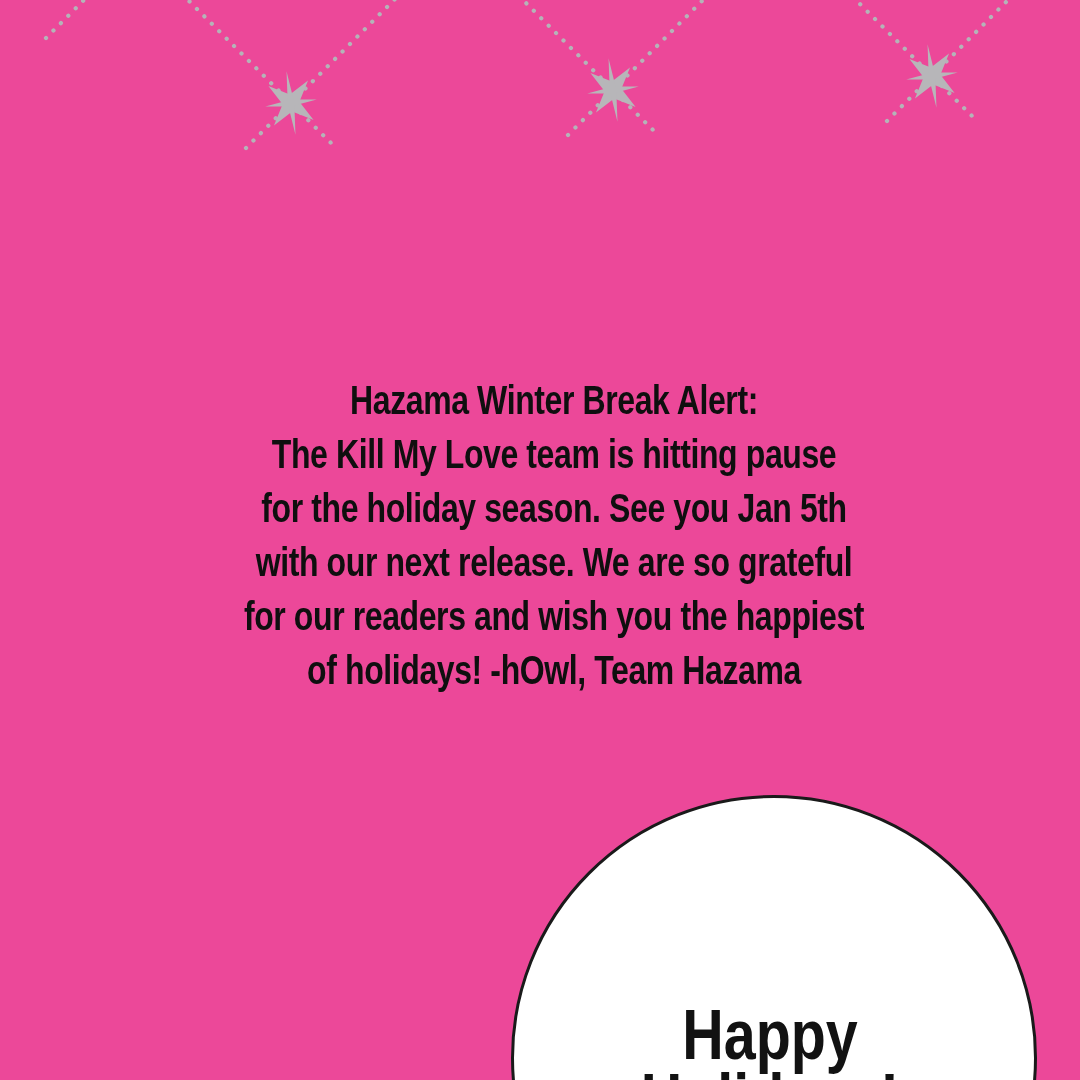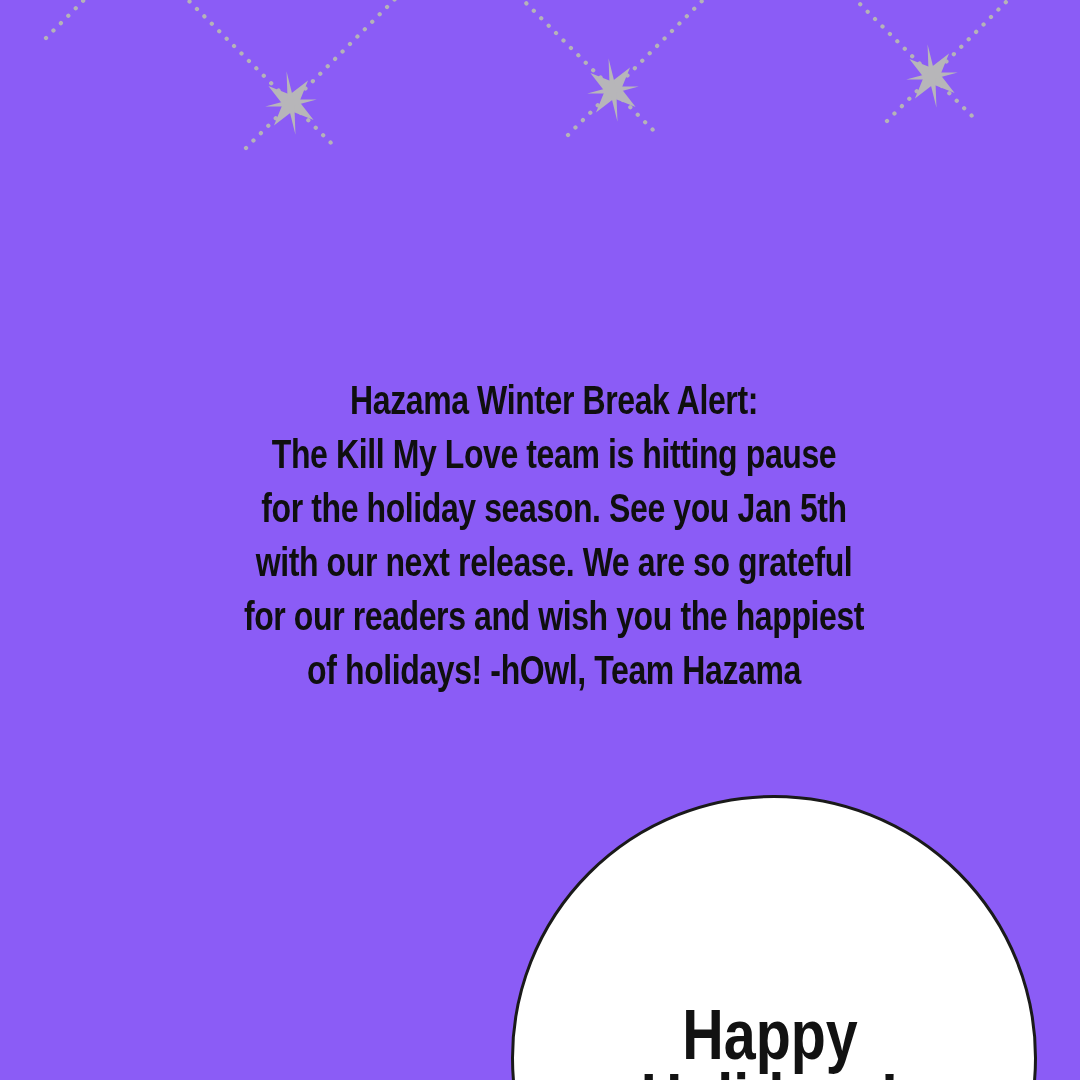--- a/index.html
+++ b/index.html
@@ -1,20 +1,20 @@
 <!DOCTYPE html>
 <html><head>
 <meta charset="utf-8">
 <style>
   html, body { margin: 0; padding: 0; background: #ffffff; }
   .canvas {
     position: relative;
     width: 1080px;
     height: 1080px;
-    background: #8b5cf6;
+    background: #ec4899;
     overflow: hidden;
     font-family: "Liberation Sans", sans-serif;
   }
   svg.decor {
     position: absolute;
     left: 0; top: 0;
     width: 1080px; height: 210px;
     display: block;
   }
   .announcement {

